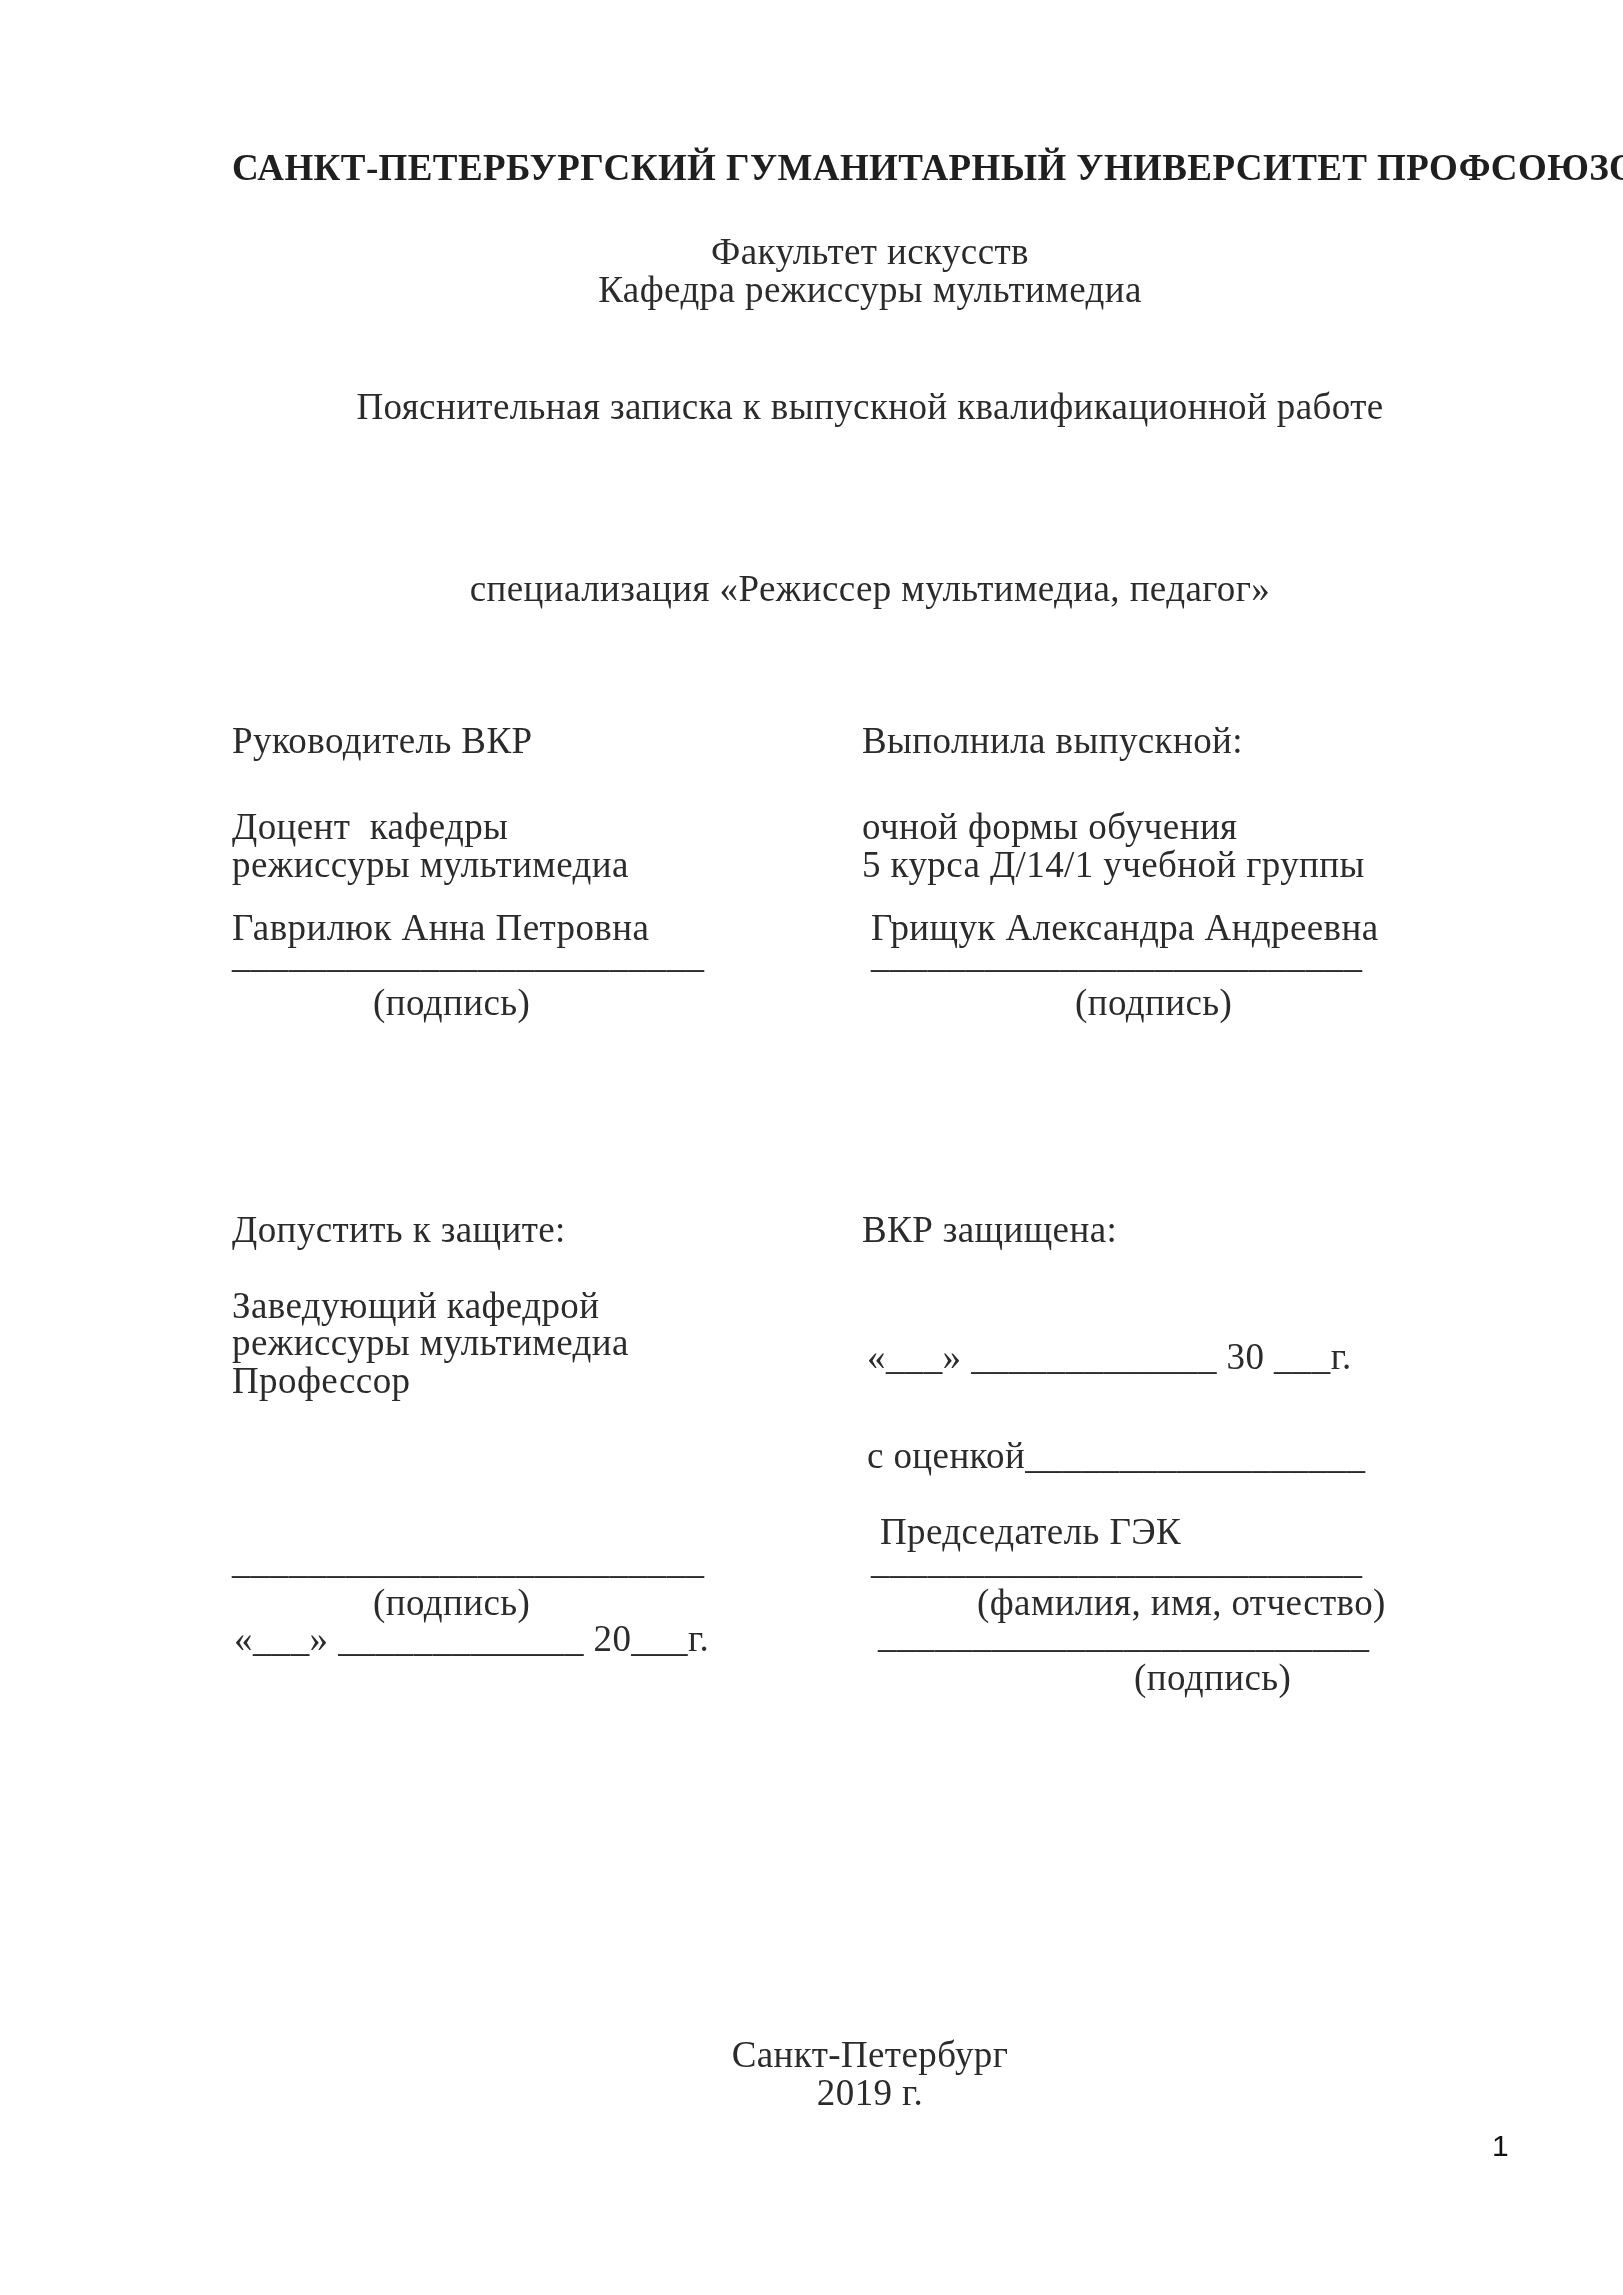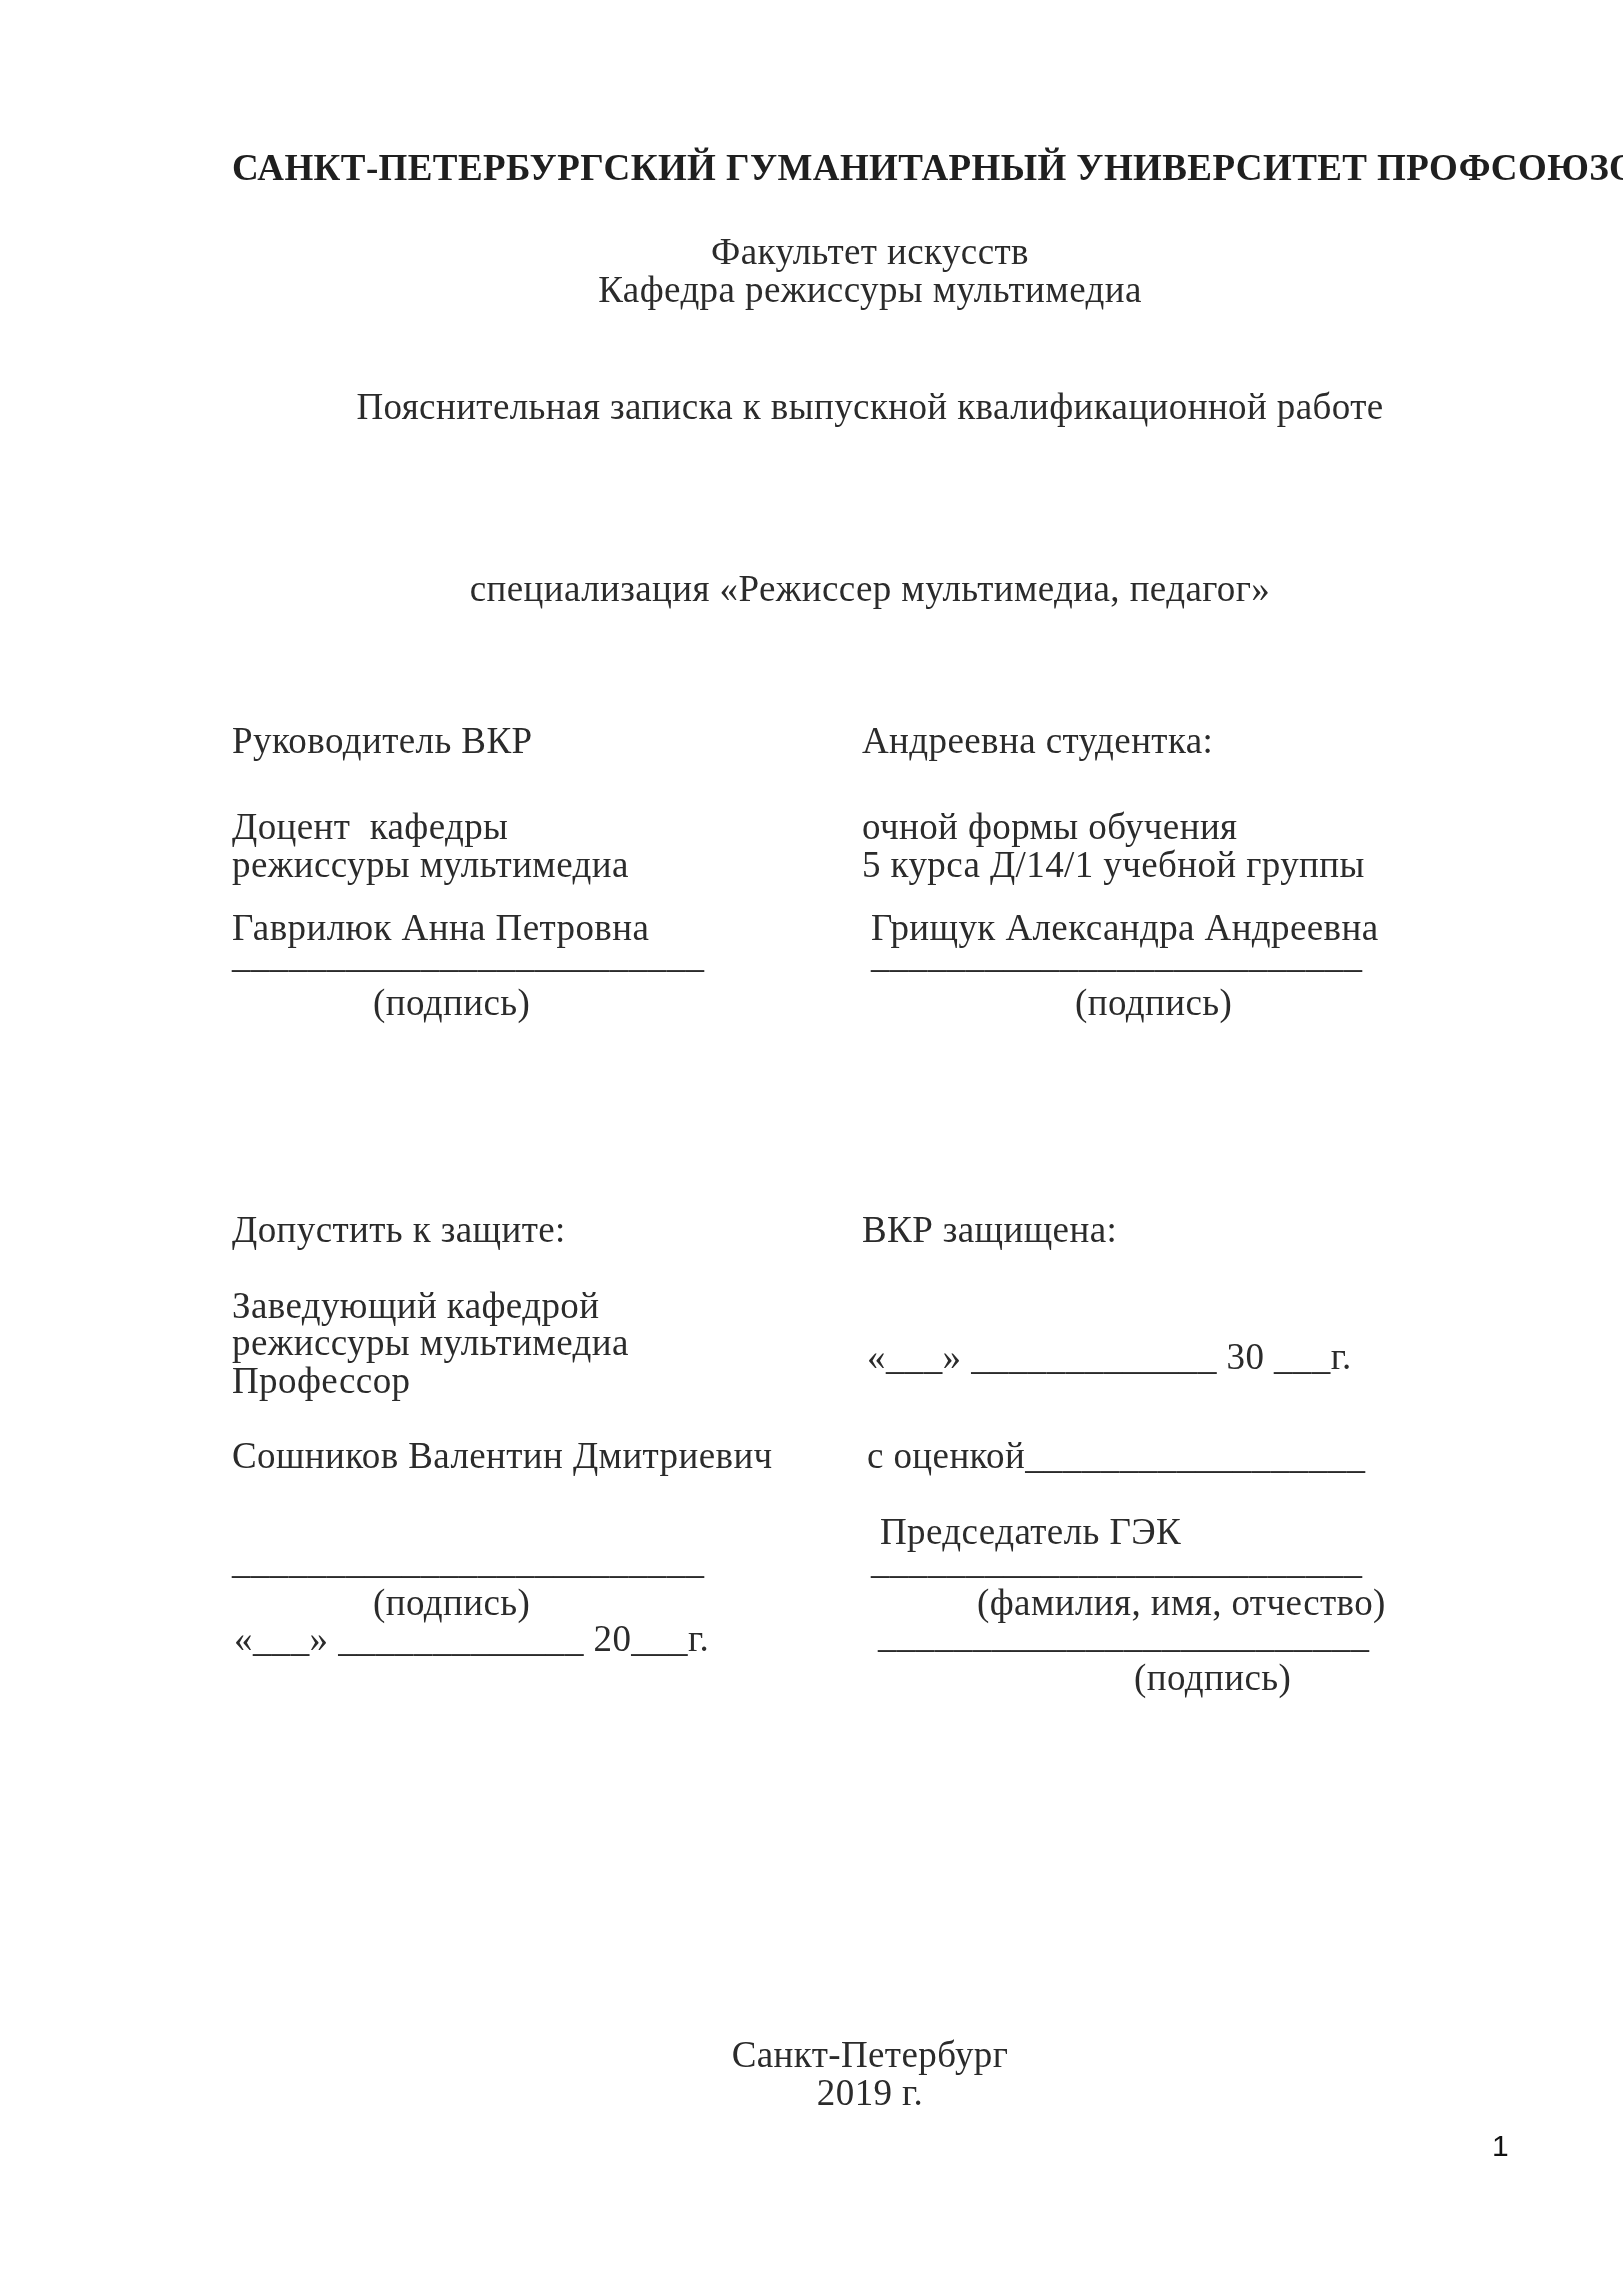--- a/index.html
+++ b/index.html
@@ -47,21 +47,21 @@
 <div class="page">
 
   <div class="ln c b" style="top:149px">САНКТ-ПЕТЕРБУРГСКИЙ ГУМАНИТАРНЫЙ УНИВЕРСИТЕТ ПРОФСОЮЗОВ</div>
   <div class="ln c" style="top:271px">Кафедра режиссуры мультимедиа</div>
   <div class="ln c" style="top:233px">Факультет искусств</div>
 
   <div class="ln c" style="top:388px">Пояснительная записка к выпускной квалификационной работе</div>
   <div class="ln c" style="top:570px">специализация «Режиссер мультимедиа, педагог»</div>
 
   <div class="ln" style="top:722px;  left:232px">Руководитель ВКР</div>
-  <div class="ln" style="top:722px;  left:862px">Андреевна студентка:</div>
+  <div class="ln" style="top:722px;  left:862px">Выполнила выпускной:</div>
 
   <div class="ln" style="top:808px; left:232px">Доцент  кафедры</div>
   <div class="ln" style="top:808px; left:862px">очной формы обучения</div>
 
   <div class="ln" style="top:846px; left:232px">режиссуры мультимедиа</div>
   <div class="ln" style="top:846px; left:862px">5 курса Д/14/1 учебной группы</div>
 
   <div class="ln" style="top:909px; left:232px">Гаврилюк Анна Петровна</div>
   <div class="ln" style="top:909px; left:871px">Грищук Александра Андреевна</div>
 
@@ -74,21 +74,20 @@
   <div class="ln" style="top:1211px; left:232px">Допустить к защите:</div>
   <div class="ln" style="top:1211px; left:862px">ВКР защищена:</div>
 
   <div class="ln" style="top:1287px; left:232px">Заведующий кафедрой</div>
 
   <div class="ln" style="top:1324px; left:232px">режиссуры мультимедиа</div>
   <div class="ln" style="top:1338px; left:867px">«___» _____________ 30 ___г.</div>
 
   <div class="ln" style="top:1362px; left:232px">Профессор</div>
 
-  <div class="ln" style="top:1437px; left:232px">Сошников Валентин Дмитриевич</div>
   <div class="ln" style="top:1437px; left:867px">с оценкой__________________</div>
 
   <div class="ln" style="top:1513px; left:880px">Председатель ГЭК</div>
 
   <div class="ln" style="top:1542px; left:232px">_________________________</div>
   <div class="ln" style="top:1542px; left:871px">__________________________</div>
 
   <div class="ln" style="top:1584px; left:373px">(подпись)</div>
   <div class="ln" style="top:1584px; left:977px">(фамилия, имя, отчество)</div>
 

